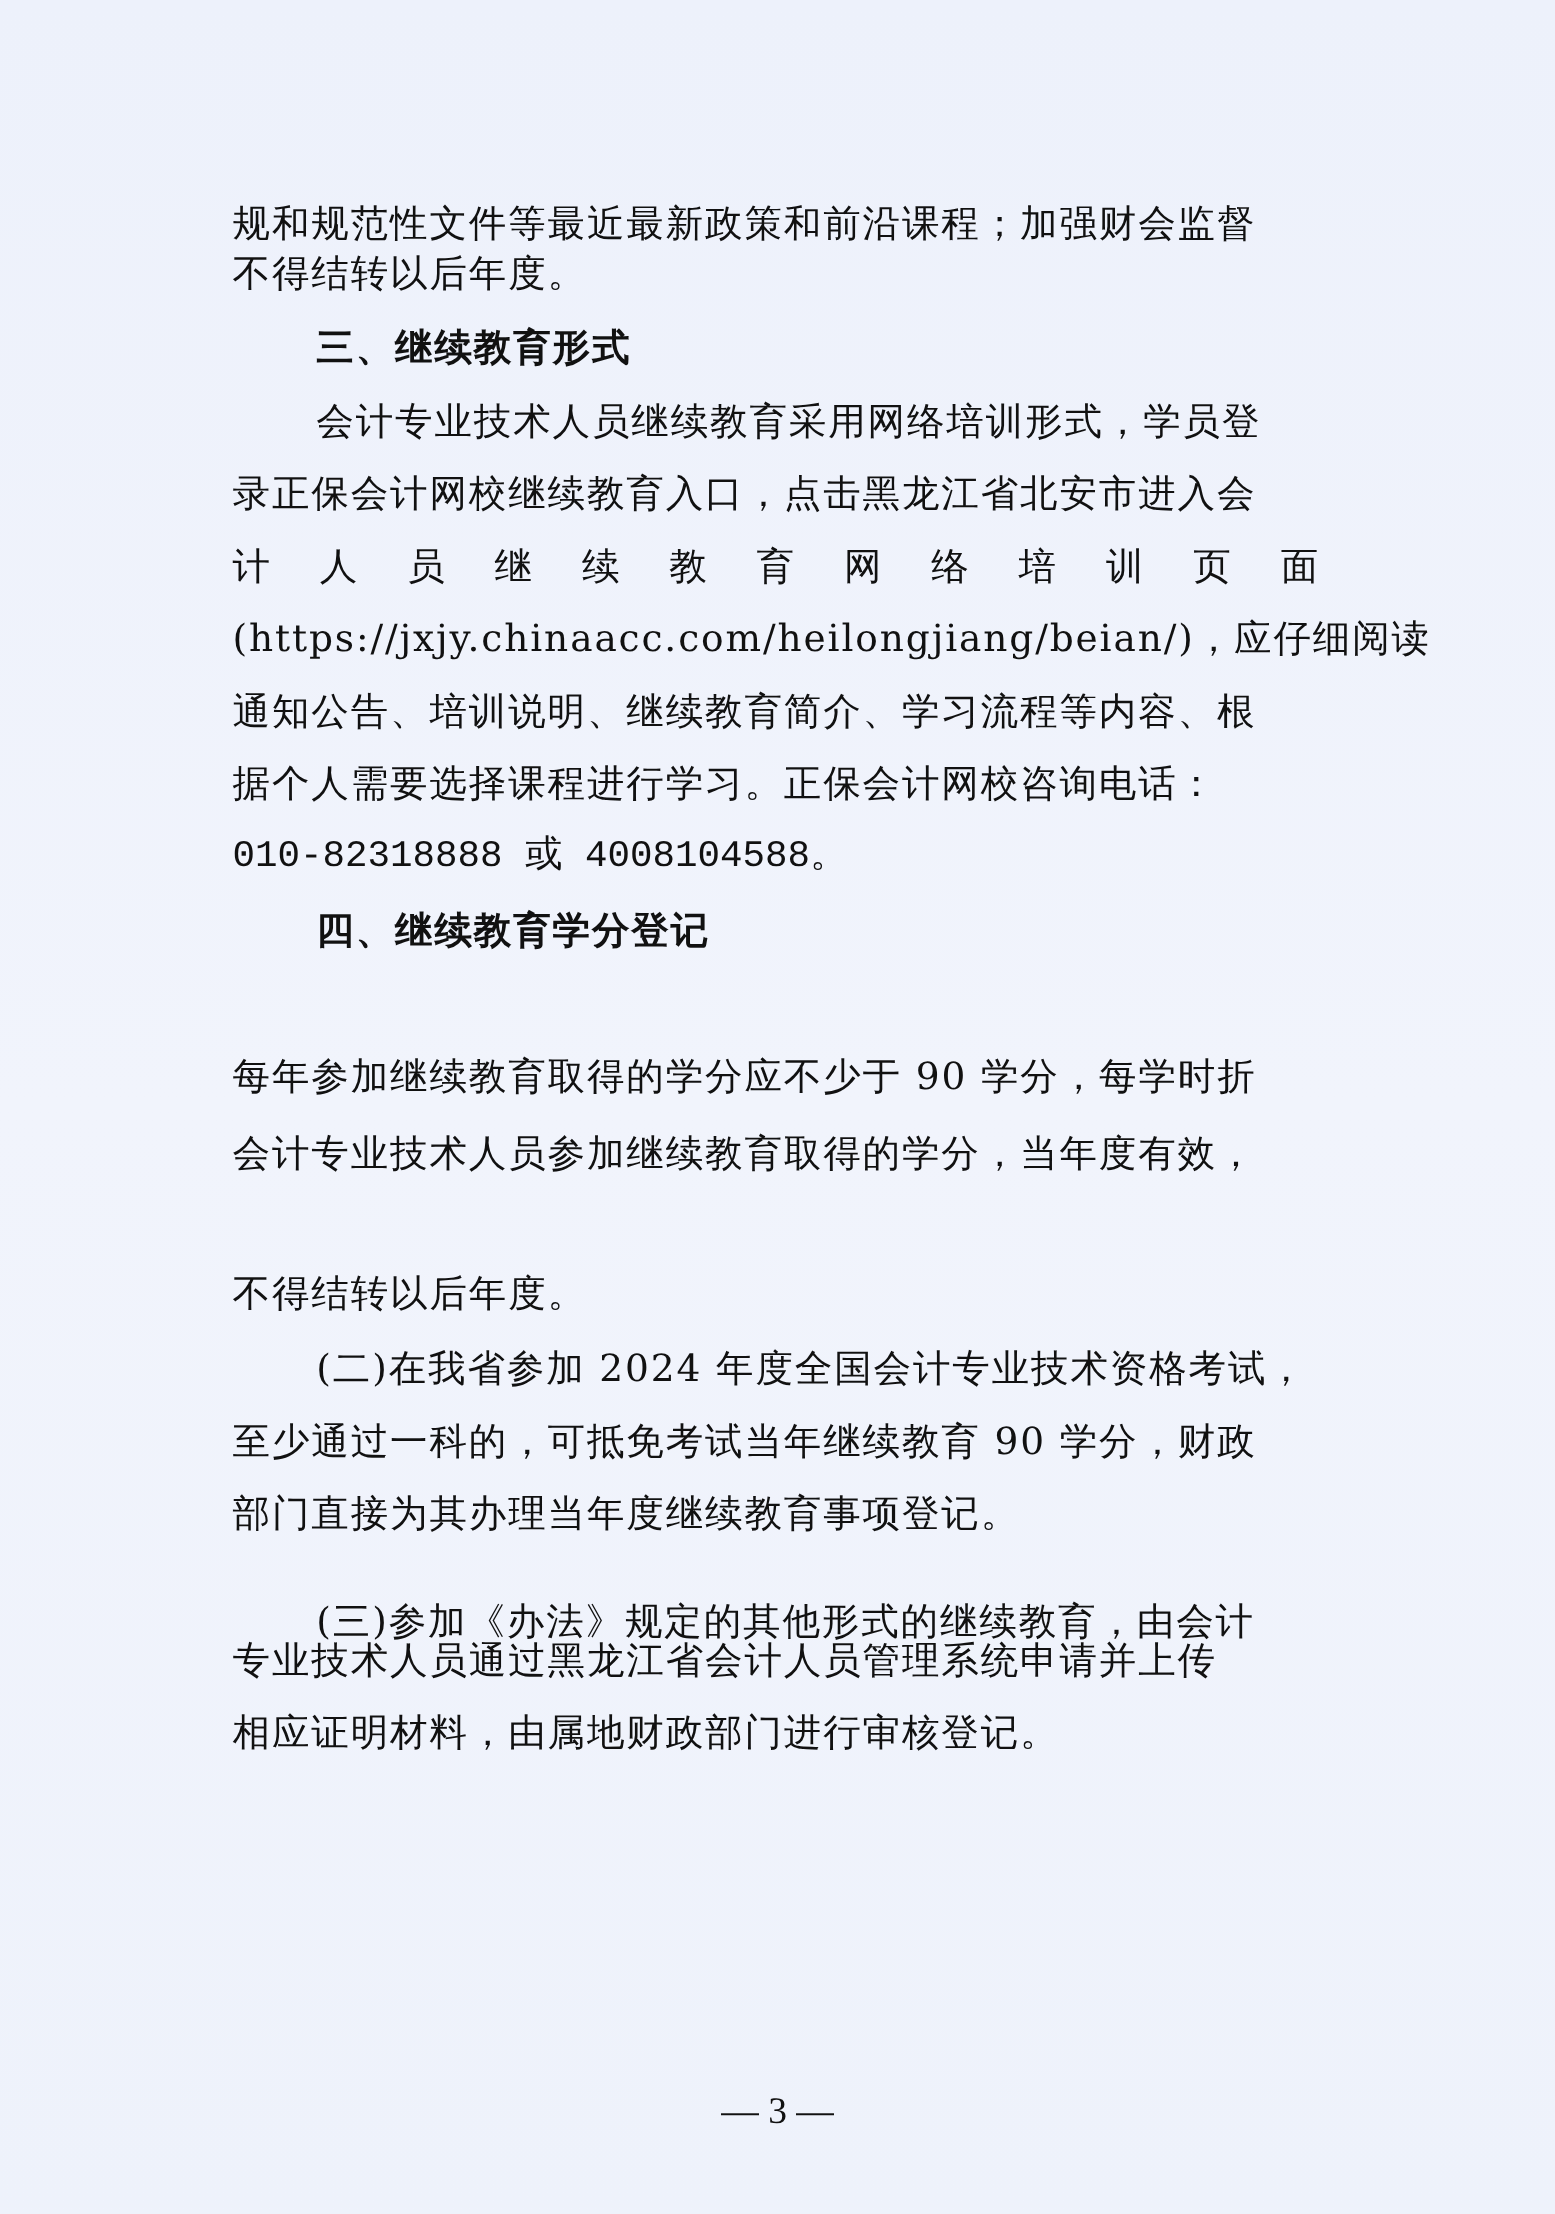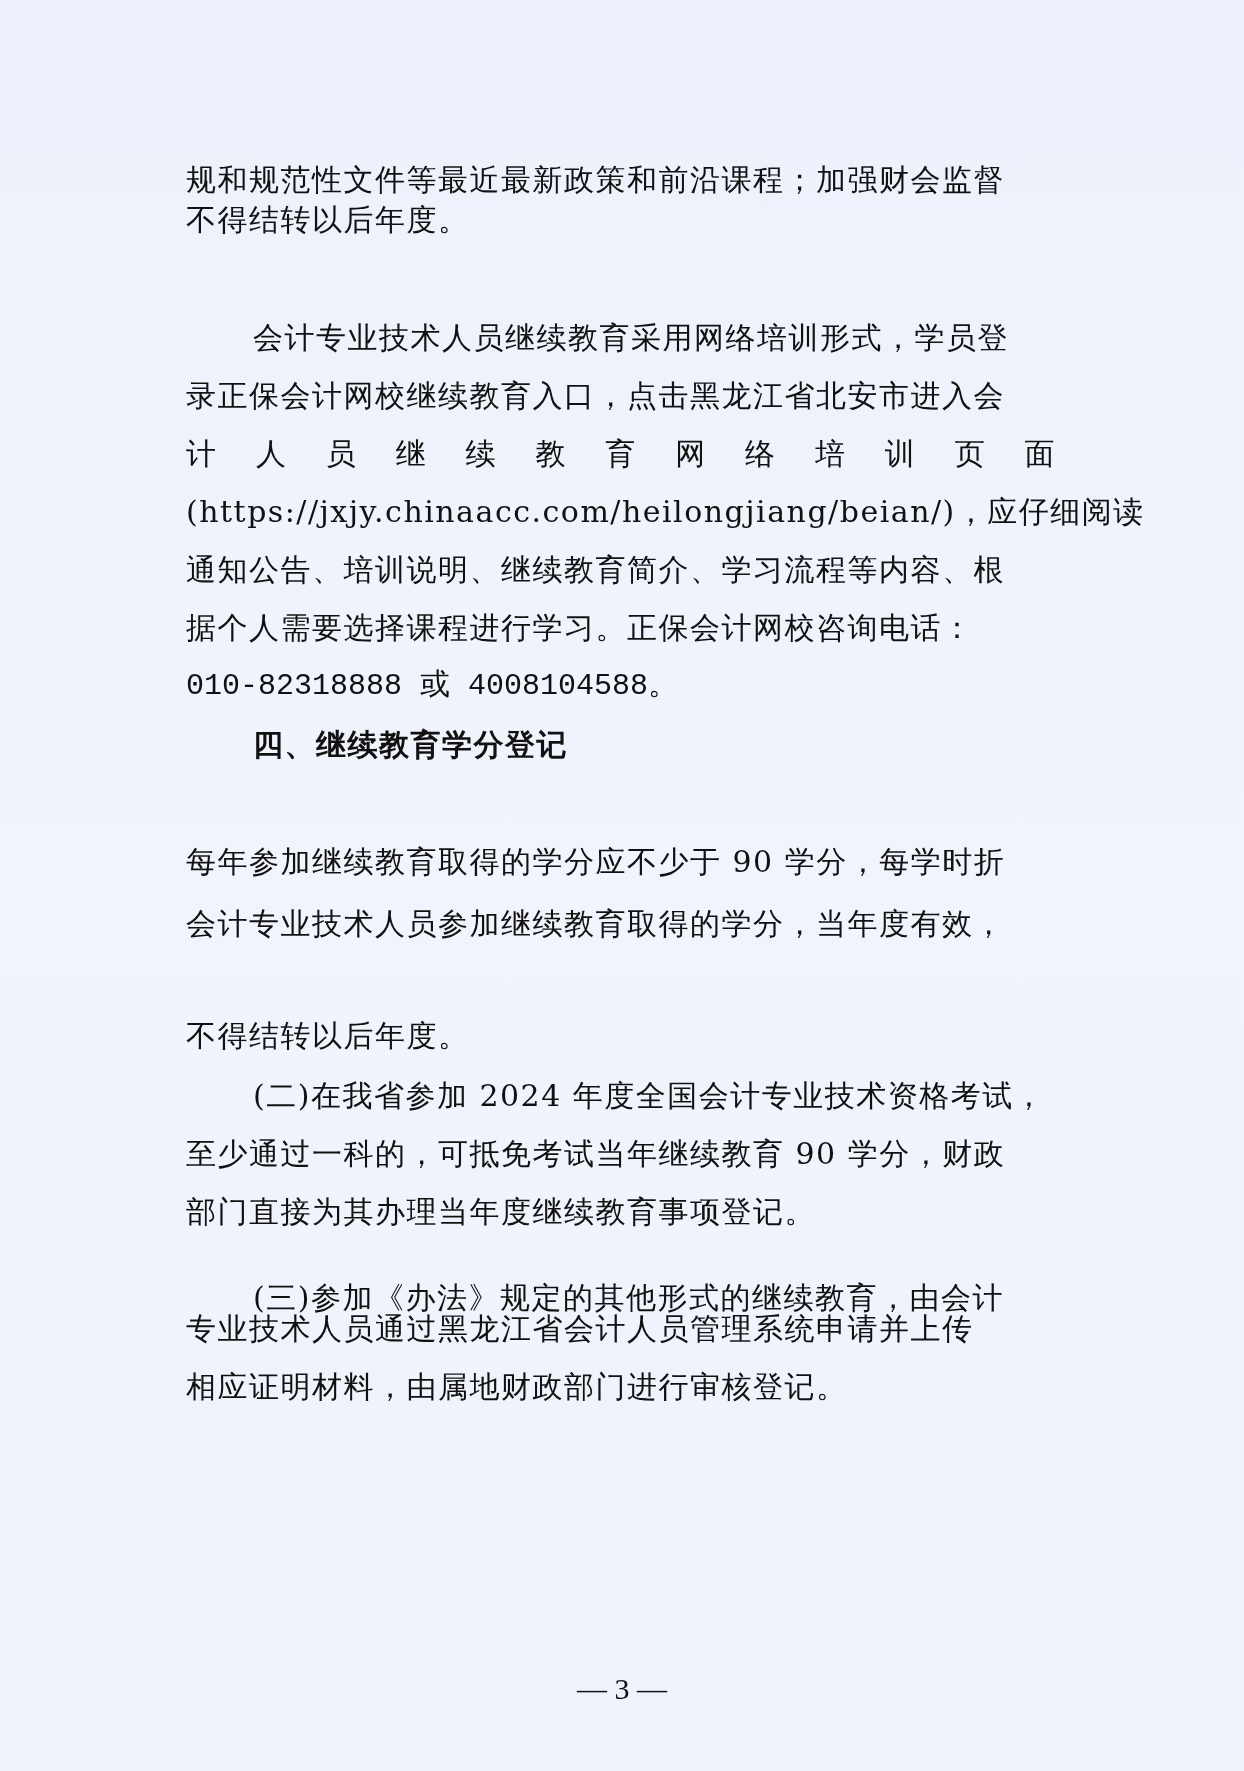--- a/index.html
+++ b/index.html
@@ -28,20 +28,21 @@
     text-align: center; font-family: "Liberation Serif", serif; font-size: 30px;
   }
 </style>
 </head>
 <body>
 
 <div class="page">
   <div class="line" style="top:160px">规和规范性文件等最近最新政策和前沿课程；加强财会监督</div>
   <div class="line" style="top:200px">不得结转以后年度。</div>
 
+  <div class="line indent heading" style="top:259px">三、继续教育形式</div>
 
   <div class="line indent" style="top:318px">会计专业技术人员继续教育采用网络培训形式，学员登</div>
   <div class="line" style="top:376px">录正保会计网校继续教育入口，点击黑龙江省北安市进入会</div>
   <div class="line justify" style="top:434px">
     <span>计</span>
     <span>人</span>
     <span>员</span>
     <span>继</span>
     <span>续</span>
     <span>教</span>

